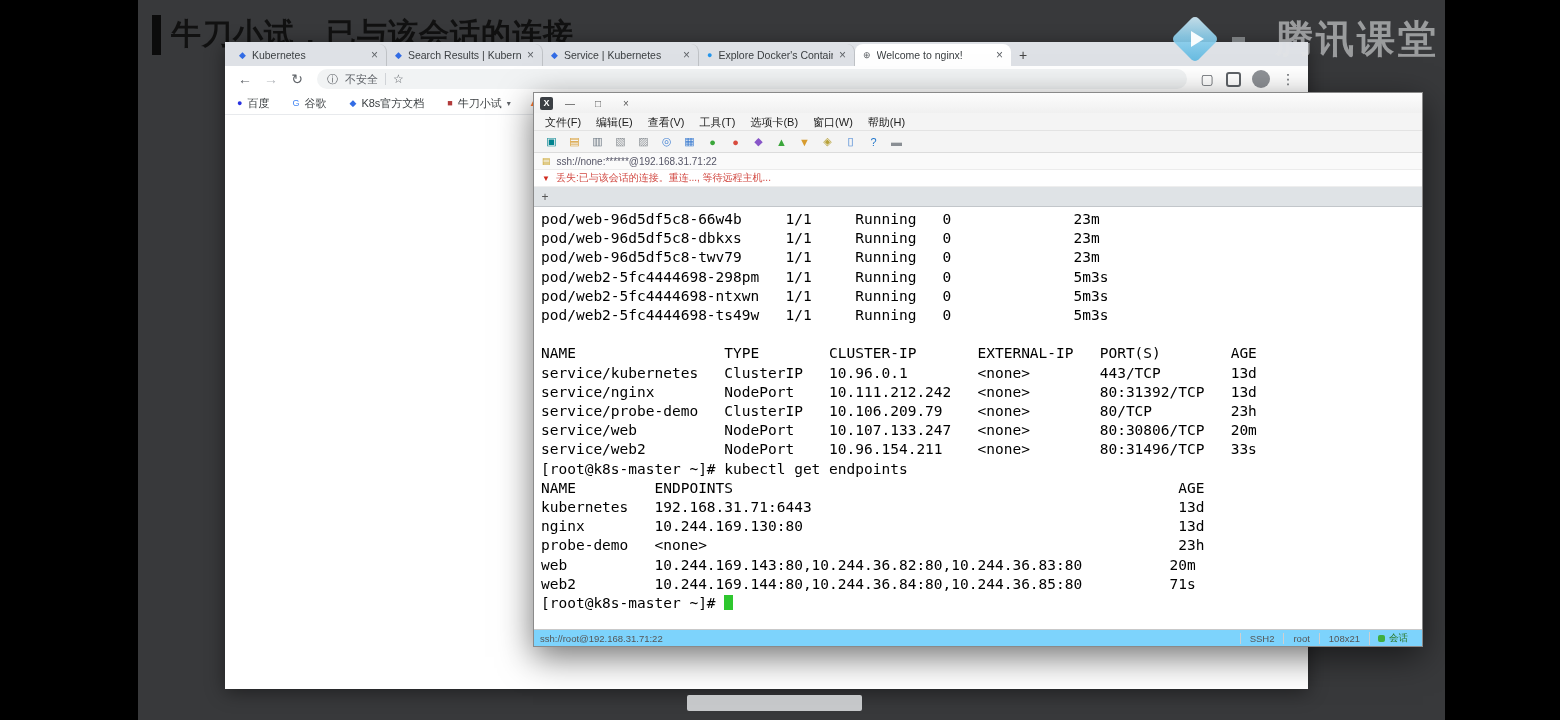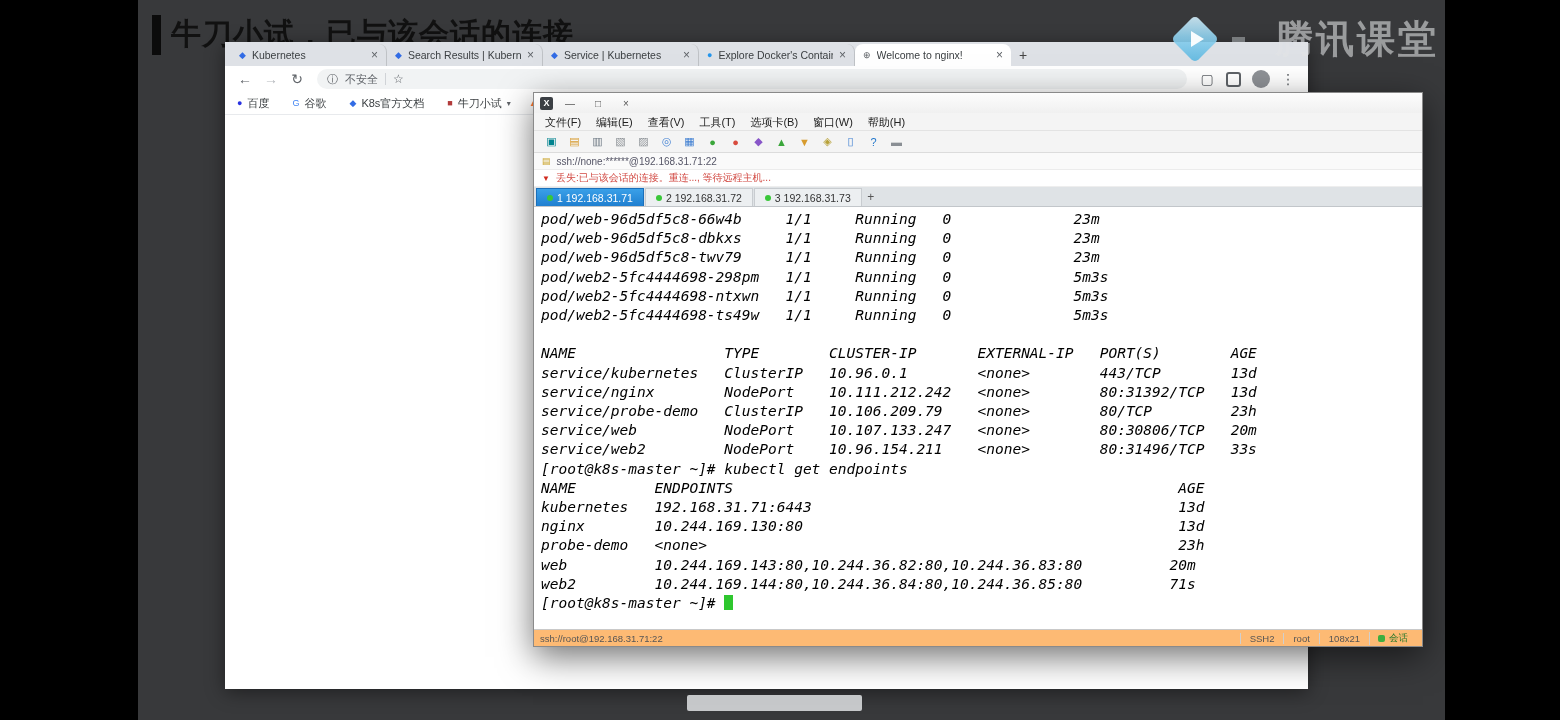--- a/index.html
+++ b/index.html
@@ -57,23 +57,23 @@
   .xs-addr { height:16px; display:flex; align-items:center; gap:6px; padding:0 8px; background:#fafafa; font-size:10px; color:#556; border-bottom:1px solid #ececec; flex:0 0 auto; }
   .xs-addr-ico { color:#c9a227; font-size:9px; }
   .xs-notice { height:16px; display:flex; align-items:center; gap:6px; padding:0 8px; background:#fff; font-size:10px; color:#d24a43; border-bottom:1px solid #eee; flex:0 0 auto; }
   .xs-notice-ico { color:#d02a1e; font-size:8px; }
   .xs-tabs { height:19px; background:#dfe3e6; display:flex; align-items:flex-end; padding-left:2px; border-bottom:1px solid #c2c6ca; flex:0 0 auto; }
   .xs-tabs-list { display:flex; align-items:flex-end; gap:1px; }
   .xs-tab { height:18px; display:flex; align-items:center; gap:4px; padding:0 10px; font-size:10.5px; background:#eceff1; color:#333; border:1px solid #c8ccd0; border-bottom:none; box-sizing:border-box; white-space:nowrap; }
   .xs-tab.active { background:linear-gradient(#3aa0e8,#1f7fd0); color:#fff; border-color:#1a6fba; }
   .xs-tab-dot { width:6px; height:6px; border-radius:50%; background:#39c739; }
   .xs-tab-plus { width:18px; height:18px; display:flex; align-items:center; justify-content:center; font-size:12px; color:#555; }
-  .xs-term { flex:1; margin:0; background:#fff; padding:3px 0 0 7px; font-family:"DejaVu Sans Mono","Liberation Mono",monospace; font-size:14.5px; line-height:19.2px; color:#000; white-space:pre; overflow:hidden;font-style:italic; }
+  .xs-term { flex:1; margin:0; background:#fff; padding:3px 0 0 7px; font-family:"DejaVu Sans Mono","Liberation Mono",monospace; font-size:14.5px; line-height:19.2px; color:#000; white-space:pre; overflow:hidden; }
   .cursor { display:inline-block; width:9px; height:15px; background:#2ec72e; vertical-align:-2px; }
-  .xs-status { height:16px; background:#fdba74; border-top:1px solid #c9c9c9; display:flex; align-items:center; font-size:9.5px; color:#555; padding:0 6px; flex:0 0 auto; }
+  .xs-status { height:16px; background:#7dd3fc; border-top:1px solid #c9c9c9; display:flex; align-items:center; font-size:9.5px; color:#555; padding:0 6px; flex:0 0 auto; }
   .xs-status-left { flex:1; white-space:nowrap; overflow:hidden; }
   .xs-status-items { display:flex; align-items:center; }
   .xs-status-item { border-left:1px solid #cfcfcf; padding:0 9px; white-space:nowrap; }
   .xs-session-chip { display:flex; align-items:center; gap:4px; border-left:1px solid #cfcfcf; padding:0 8px; color:#2c7a2c; }
   .dot-green { width:7px; height:7px; border-radius:2px; background:#3fae3f; }
 
   
   .wm { position:absolute; left:1168px; top:12px; z-index:6; display:flex; align-items:center; gap:10px; }
   .wm-logo { width:54px; height:54px; position:relative; }
   .wm-diamond { position:absolute; left:10px; top:10px; width:34px; height:34px; border-radius:5px; transform:rotate(45deg); background:linear-gradient(135deg,#d9f1fb 0%,#8ed1ef 45%,#56b4de 100%); opacity:.9; }
@@ -219,37 +219,20 @@
     </div>
   <div class="xs-addr">
     <span class="xs-addr-ico">▤</span>
     <span>ssh://none:******@192.168.31.71:22</span>
   </div>
   <div class="xs-notice">
     <span class="xs-notice-ico">▼</span>
     <span>丢失:已与该会话的连接。重连..., 等待远程主机...</span>
   </div>
   <div class="xs-tabs">
-    <div class="xs-tabs-list">
-
-        <div class="xs-tab active">
-          <span class="xs-tab-dot"></span>
-          <span>1 192.168.31.71</span>
-        </div>
-
-        <div class="xs-tab">
-          <span class="xs-tab-dot"></span>
-          <span>2 192.168.31.72</span>
-        </div>
-
-        <div class="xs-tab">
-          <span class="xs-tab-dot"></span>
-          <span>3 192.168.31.73</span>
-        </div>
-      </div>
     <div class="xs-tab-plus">+</div>
   </div>
   <pre class="xs-term"><span>pod/web-96d5df5c8-66w4b     1/1     Running   0              23m
 pod/web-96d5df5c8-dbkxs     1/1     Running   0              23m
 pod/web-96d5df5c8-twv79     1/1     Running   0              23m
 pod/web2-5fc4444698-298pm   1/1     Running   0              5m3s
 pod/web2-5fc4444698-ntxwn   1/1     Running   0              5m3s
 pod/web2-5fc4444698-ts49w   1/1     Running   0              5m3s
 
 NAME                 TYPE        CLUSTER-IP       EXTERNAL-IP   PORT(S)        AGE

